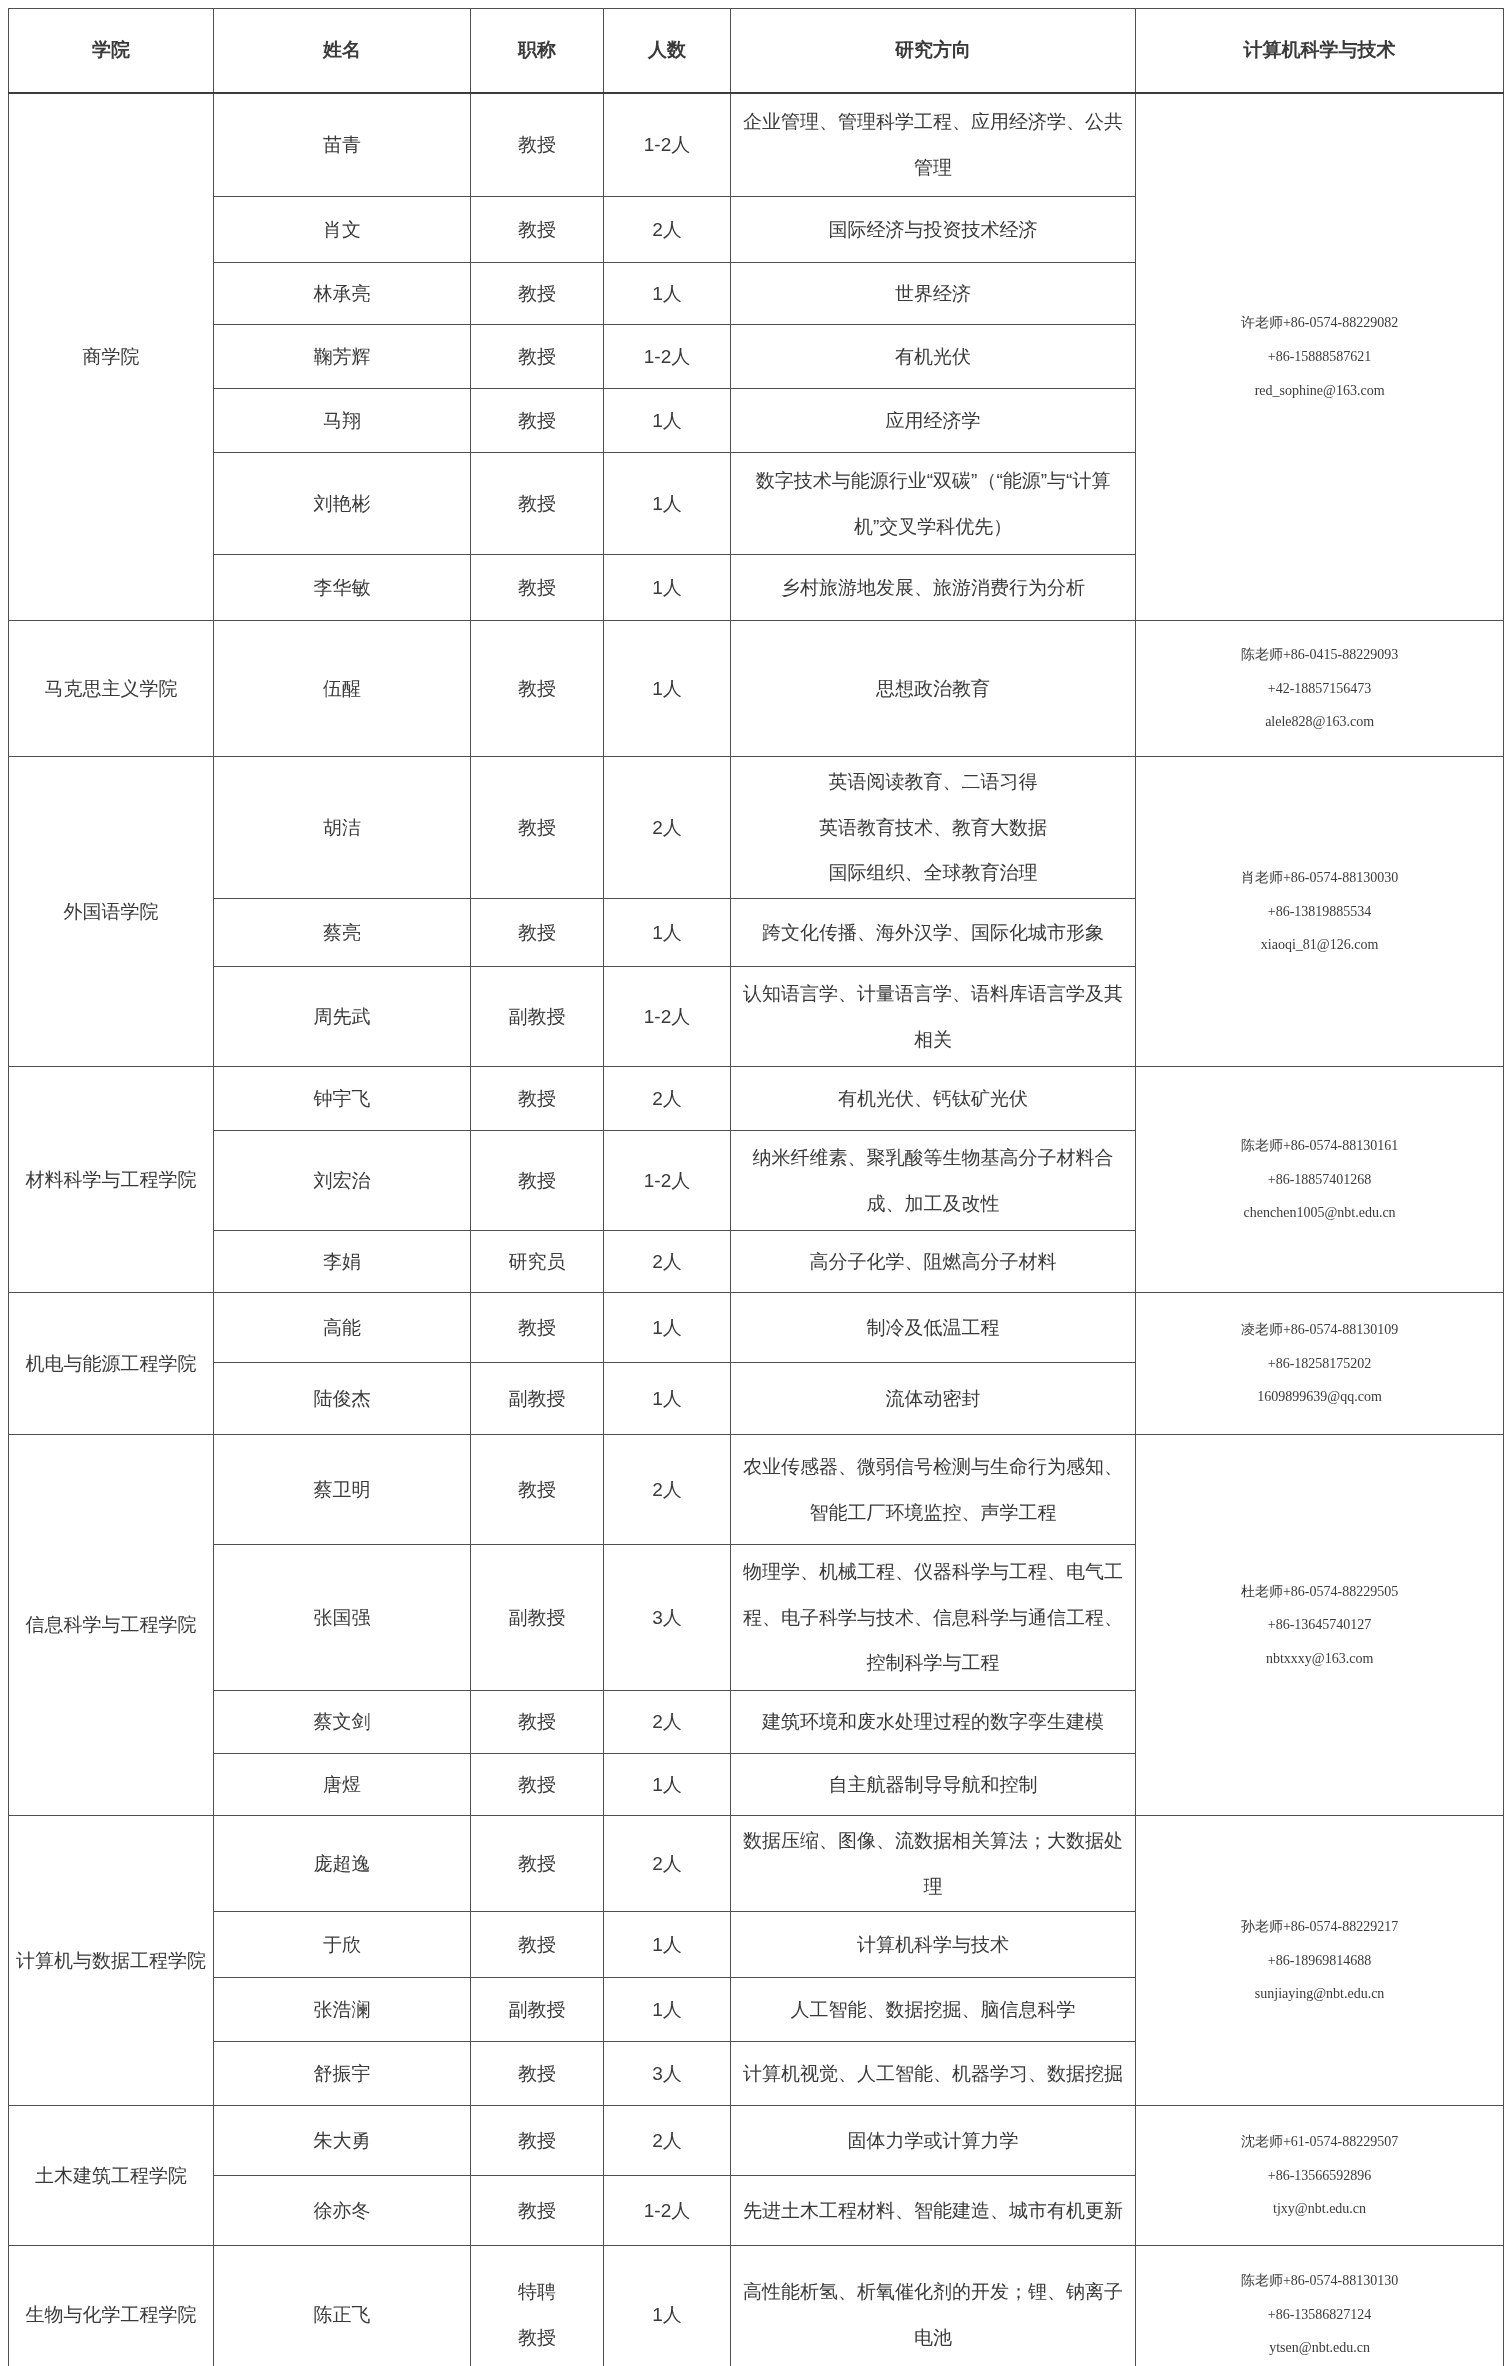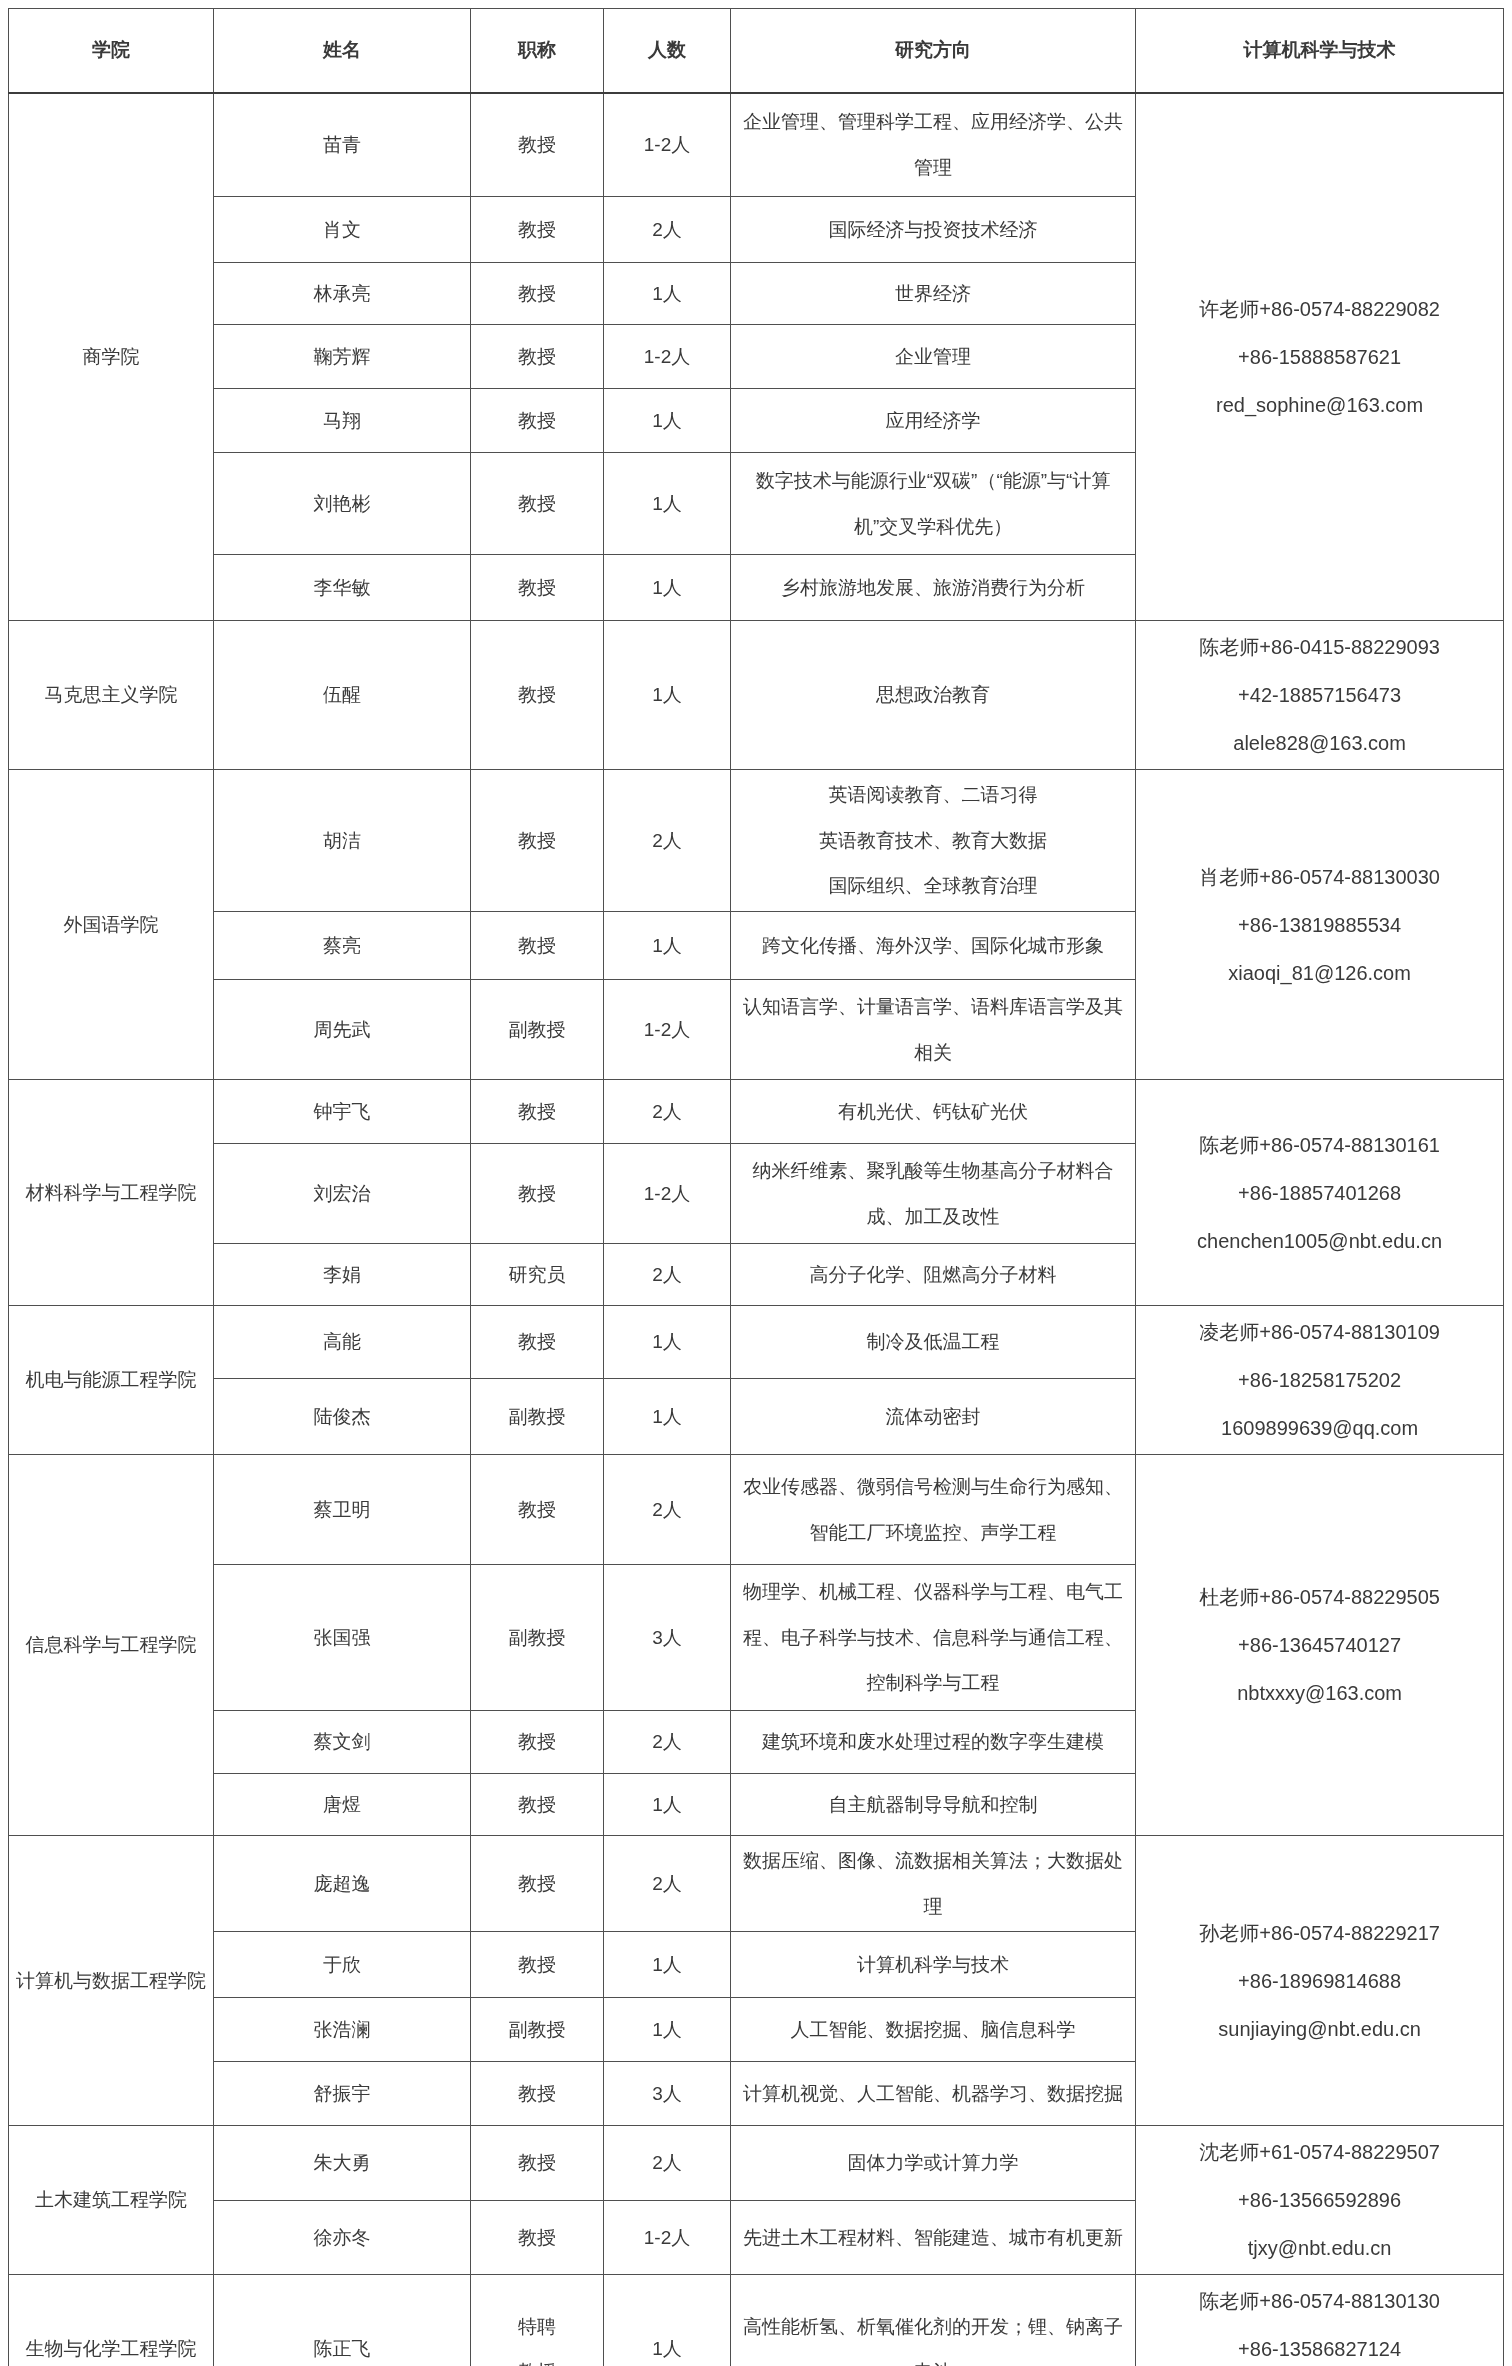--- a/index.html
+++ b/index.html
@@ -33,22 +33,22 @@
     font-weight: bold;
     border-bottom: 2px solid #3c3c3c;
     height: 84px;
     line-height: 1.4;
     margin-top: 36px;
   }
   td.r, td.t {
     white-space: pre-line;
   }
   td.k {
-    font-family: Liberation Sans, sans-serif;
-    font-size: 20px;
+    font-family: Liberation Serif, serif;
+    font-size: 14px;
     padding: 2px 4px;
   }
   .contact-line {
     line-height: 2.4;
     white-space: nowrap;
   }
 </style>
 </head>
 <body>
 
@@ -94,21 +94,21 @@
     <tr style="height:62px">
       <td class="n">林承亮</td>
       <td class="t">教授</td>
       <td class="p">1人</td>
       <td class="r">世界经济</td>
     </tr>
     <tr style="height:64px">
       <td class="n">鞠芳辉</td>
       <td class="t">教授</td>
       <td class="p">1-2人</td>
-      <td class="r">企业管理</td>
+      <td class="r">有机光伏</td>
     </tr>
     <tr style="height:64px">
       <td class="n">马翔</td>
       <td class="t">教授</td>
       <td class="p">1人</td>
       <td class="r">应用经济学</td>
     </tr>
     <tr style="height:102px">
       <td class="n">刘艳彬</td>
       <td class="t">教授</td>

